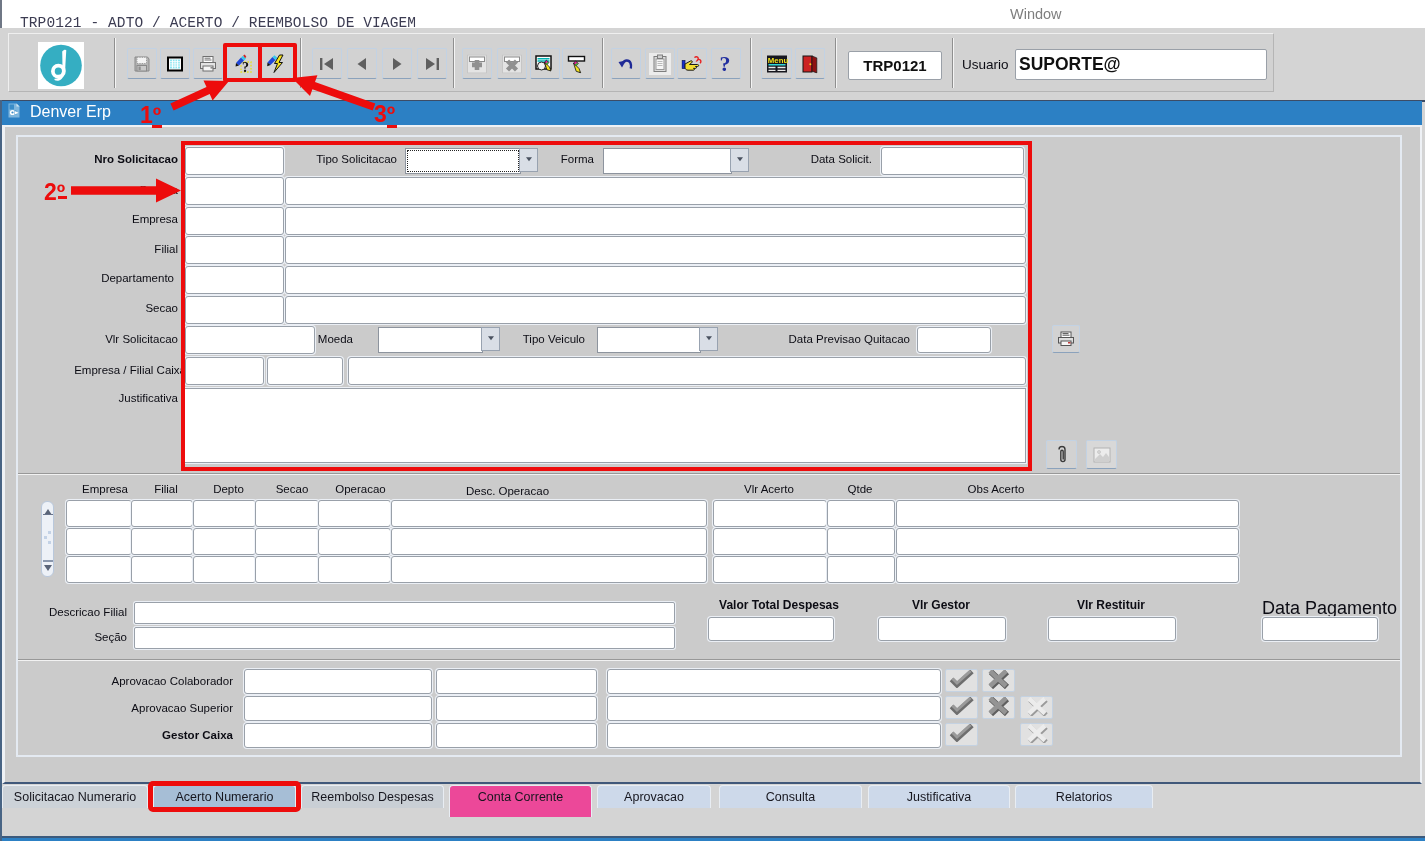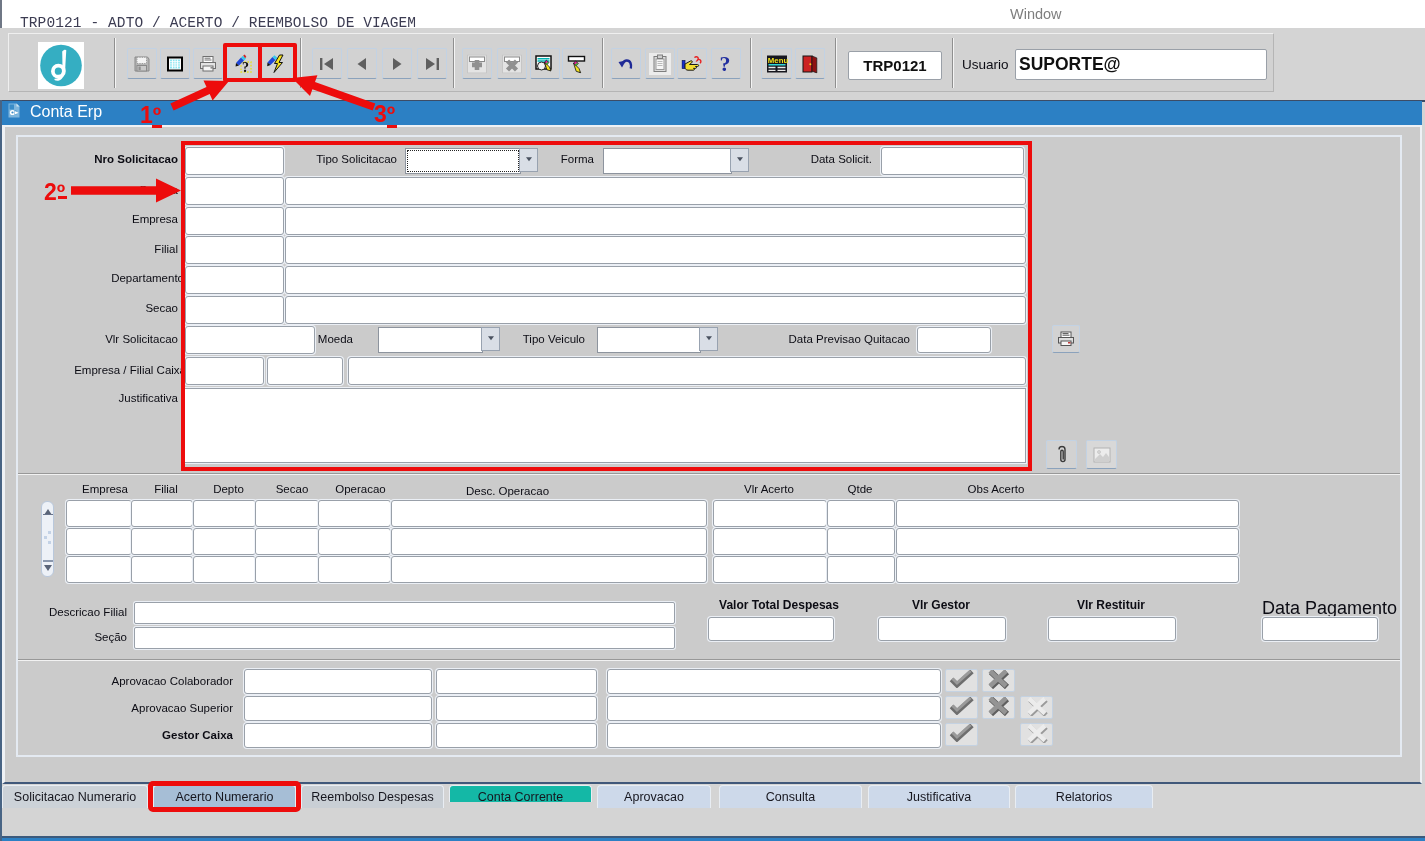--- a/index.html
+++ b/index.html
@@ -199,33 +199,33 @@
 <svg width="12" height="15" viewBox="0 0 12 15">
       <path d="M0.5 0.5 h8 l3 3 v11 h-11 Z" fill="#7fb6dd"></path>
       <path d="M8.5 0.5 l3 3 h-3 Z" fill="#cfe4f2"></path>
       <rect x="1.5" y="1.5" width="4.5" height="5" fill="#3a8cc8"></rect>
       <circle cx="4.5" cy="9.5" r="2.6" fill="#fff"></circle>
       <circle cx="4.5" cy="9.5" r="1.1" fill="#3a8cc8"></circle>
       <path d="M6.5 7.5 h2 v4 h-2 Z" fill="#3a8cc8"></path>
       <path d="M6.8 8 L10.5 9.8 L6.8 11.6 Z" fill="#fff"></path>
     </svg>
 </div>
-<div class="abs" style="left:30px;top:103px;font-size:16px;color:#fff">Conta Erp</div>
+<div class="abs" style="left:30px;top:103px;font-size:16px;color:#fff">Denver Erp</div>
 
 <div class="abs" style="left:2px;top:125px;width:1420px;height:659px;background:#cbcbcb;border-left:3px solid #eef1f5;border-top:2px solid #eef1f5;border-right:2px solid #eef1f5;border-bottom:2.5px solid #40587a;box-sizing:border-box"></div>
 
 <div class="abs" style="left:16px;top:135px;width:1386px;height:622px;border:2px solid #e4eaf2;box-sizing:border-box"></div>
 <div class="abs" style="left:18px;top:473px;width:1382px;height:2px;background:linear-gradient(#989898 50%,#f2f2f2 50%)"></div>
 <div class="abs" style="left:18px;top:659px;width:1382px;height:2px;background:linear-gradient(#989898 50%,#f2f2f2 50%)"></div>
 
 <div class="lbl b" style="left:38px;top:153px;width:140px">Nro Solicitacao</div>
 <div class="lbl" style="left:38px;top:184px;width:140px">Pessoa</div>
 <div class="lbl" style="left:38px;top:213px;width:140px">Empresa</div>
 <div class="lbl" style="left:38px;top:243px;width:140px">Filial</div>
-<div class="lbl" style="left:44px;top:272px;width:140px">Departamento</div>
+<div class="lbl" style="left:34px;top:272px;width:140px">Departamento</div>
 <div class="lbl" style="left:38px;top:302px;width:140px">Secao</div>
 <div class="lbl" style="left:38px;top:333px;width:140px">Vlr Solicitacao</div>
 <div class="lbl" style="left:46px;top:364px;width:140px">Empresa / Filial Caixa</div>
 <div class="lbl" style="left:38px;top:392px;width:140px">Justificativa</div>
 
 <div class="inp" style="left:185px;top:147px;width:97px;height:26px"></div>
 <div class="lbl" style="left:300px;top:153px;width:97px">Tipo Solicitacao</div>
 <div class="ddf" style="left:405px;top:148px;width:114px;height:24px;outline:1px dotted #222;outline-offset:-3px"></div>
 <div class="dda" style="left:519px;top:148px;width:19px;height:24px"></div>
 <div class="lbl" style="left:497px;top:153px;width:97px">Forma</div>
@@ -384,21 +384,21 @@
     </svg></div>
 <div class="chkb" style="left:1020px;top:723px"><svg width="24" height="19" viewBox="0 0 24 19">
       <path d="M5 3 L21 18 M21 3 L5 18" stroke="#9a9a9a" stroke-width="5"></path>
       <path d="M4 1.5 L20 16.5 M20 1.5 L4 16.5" stroke="#ececec" stroke-width="4.5"></path>
     </svg></div>
 
 <div id="tabs">
     <div class="abs" style="left:2px;top:785px;width:146px;height:23px;background:#ccd2d8;border:1px solid #e8edf3;border-bottom:none;border-radius:4px 4px 0 0;box-sizing:border-box;text-align:center;font-size:12.5px;color:#16161e;line-height:22px">Solicitacao Numerario</div>
     <div class="abs" style="left:153px;top:785px;width:143px;height:23px;background:#a6bed6;border:1px solid #e8edf3;border-bottom:none;border-radius:4px 4px 0 0;box-sizing:border-box;text-align:center;font-size:12.5px;color:#16161e;line-height:22px">Acerto Numerario</div>
     <div class="abs" style="left:301px;top:785px;width:143px;height:23px;background:#c9cfd5;border:1px solid #e8edf3;border-bottom:none;border-radius:4px 4px 0 0;box-sizing:border-box;text-align:center;font-size:12.5px;color:#16161e;line-height:22px">Reembolso Despesas</div>
-    <div class="abs" style="left:449px;top:785px;width:143px;height:17px;background:#14b8a6;border:1px solid #e8edf3;border-bottom:none;border-radius:4px 4px 0 0;box-sizing:border-box;text-align:center;font-size:12.5px;color:#16161e;line-height:22px">Conta Corrente</div>
+    <div class="abs" style="left:449px;top:785px;width:143px;height:32px;background:#ec4899;border:1px solid #e8edf3;border-bottom:none;border-radius:4px 4px 0 0;box-sizing:border-box;text-align:center;font-size:12.5px;color:#16161e;line-height:22px">Conta Corrente</div>
     <div class="abs" style="left:597px;top:785px;width:114px;height:23px;background:#cdd9ea;border:1px solid #e8edf3;border-bottom:none;border-radius:4px 4px 0 0;box-sizing:border-box;text-align:center;font-size:12.5px;color:#16161e;line-height:22px">Aprovacao</div>
     <div class="abs" style="left:719px;top:785px;width:143px;height:23px;background:#cdd9ea;border:1px solid #e8edf3;border-bottom:none;border-radius:4px 4px 0 0;box-sizing:border-box;text-align:center;font-size:12.5px;color:#16161e;line-height:22px">Consulta</div>
     <div class="abs" style="left:868px;top:785px;width:142px;height:23px;background:#cdd9ea;border:1px solid #e8edf3;border-bottom:none;border-radius:4px 4px 0 0;box-sizing:border-box;text-align:center;font-size:12.5px;color:#16161e;line-height:22px">Justificativa</div>
     <div class="abs" style="left:1015px;top:785px;width:138px;height:23px;background:#cdd9ea;border:1px solid #e8edf3;border-bottom:none;border-radius:4px 4px 0 0;box-sizing:border-box;text-align:center;font-size:12.5px;color:#16161e;line-height:22px">Relatorios</div>
   </div>
 
 <div class="abs" style="left:0;top:836px;width:1425px;height:1.5px;background:#3c5a7c"></div>
 <div class="abs" style="left:0;top:837.5px;width:1425px;height:3.5px;background:#2c80c4"></div>
 
 <div class="abs" style="left:0;top:100px;width:2px;height:741px;background:#486484"></div>

